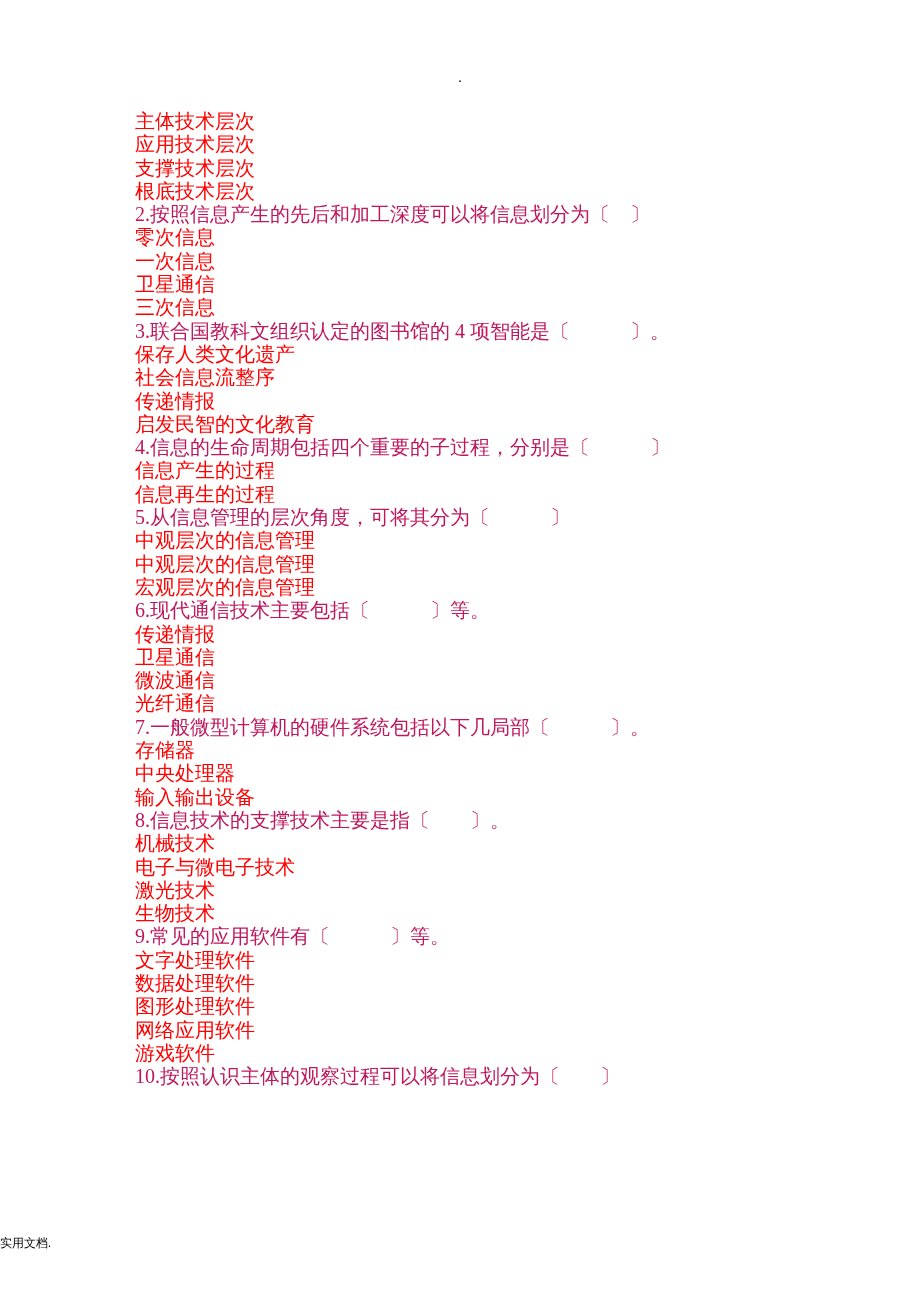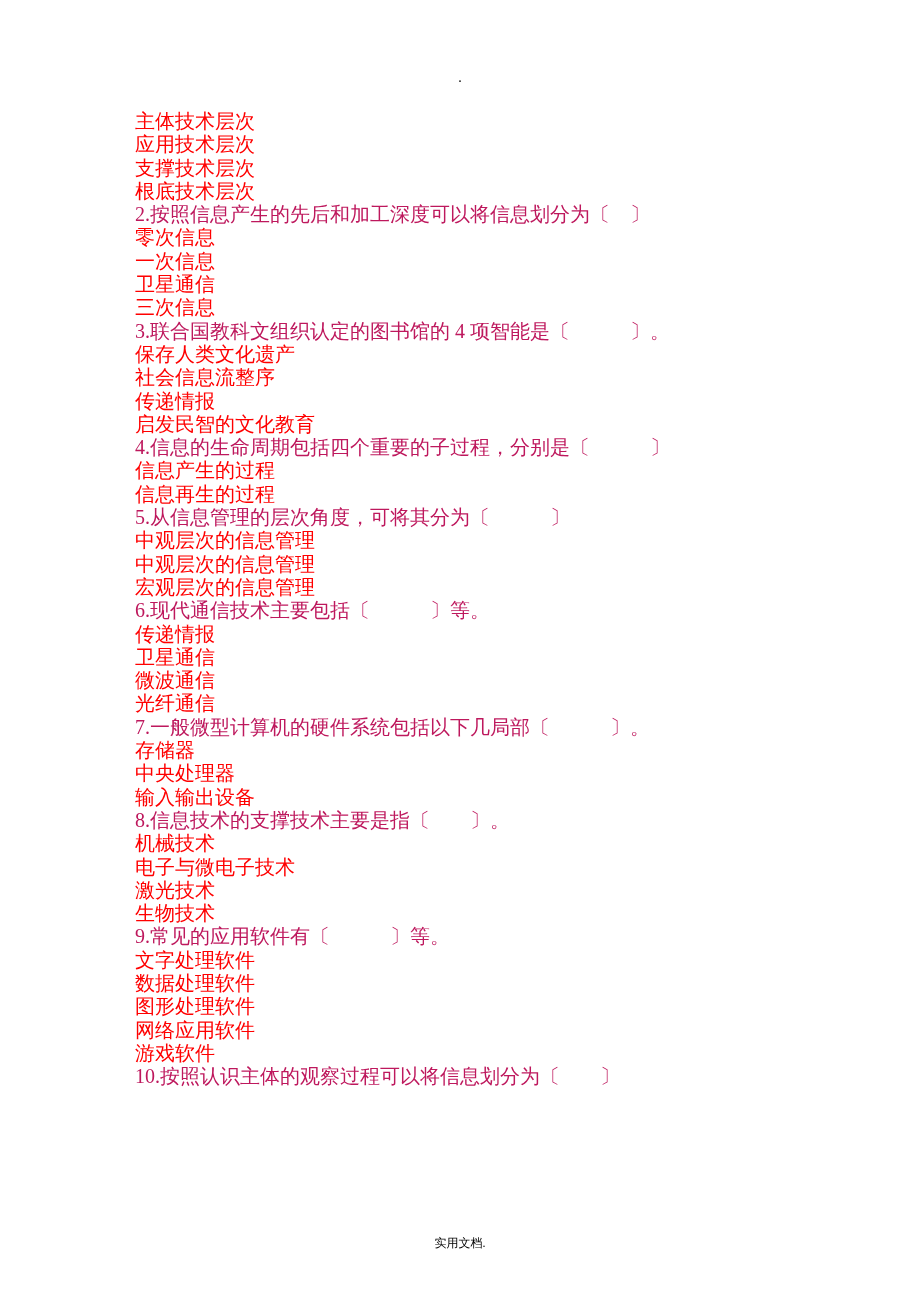--- a/index.html
+++ b/index.html
@@ -26,21 +26,20 @@
   .line {
     font-size: 20px;
     line-height: 23.3px;
     white-space: pre;
   }
   .red { color: #ff0000; }
   .black { color: #be185d; }
   .footer {
     position: absolute;
     bottom: 50px;
-    text-align: center;
     font-size: 12px;
     color: #000;
     width: 100%;
     left: 0;
   }
 </style>
 </head>
 <body>
 
 <div class="page">

